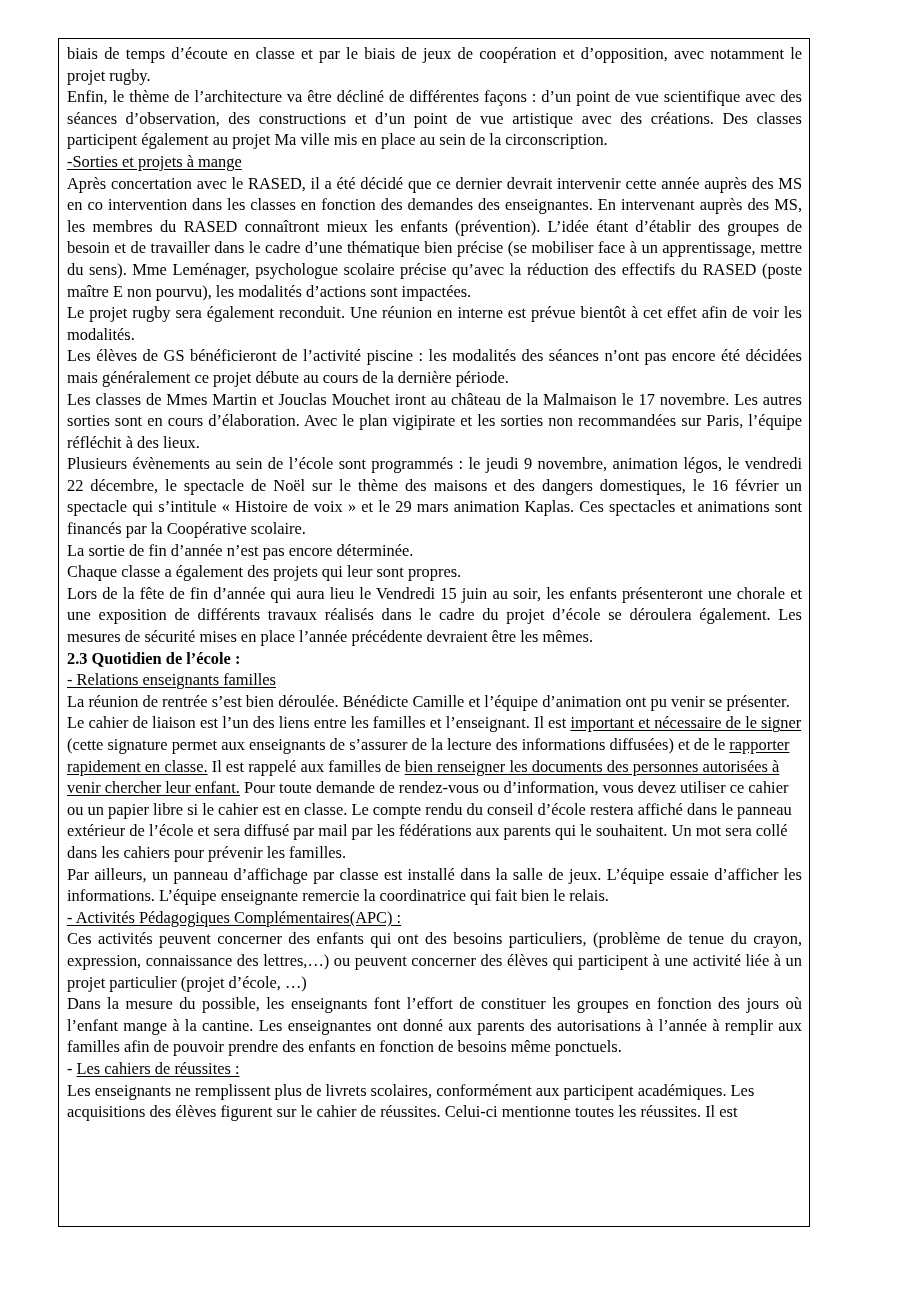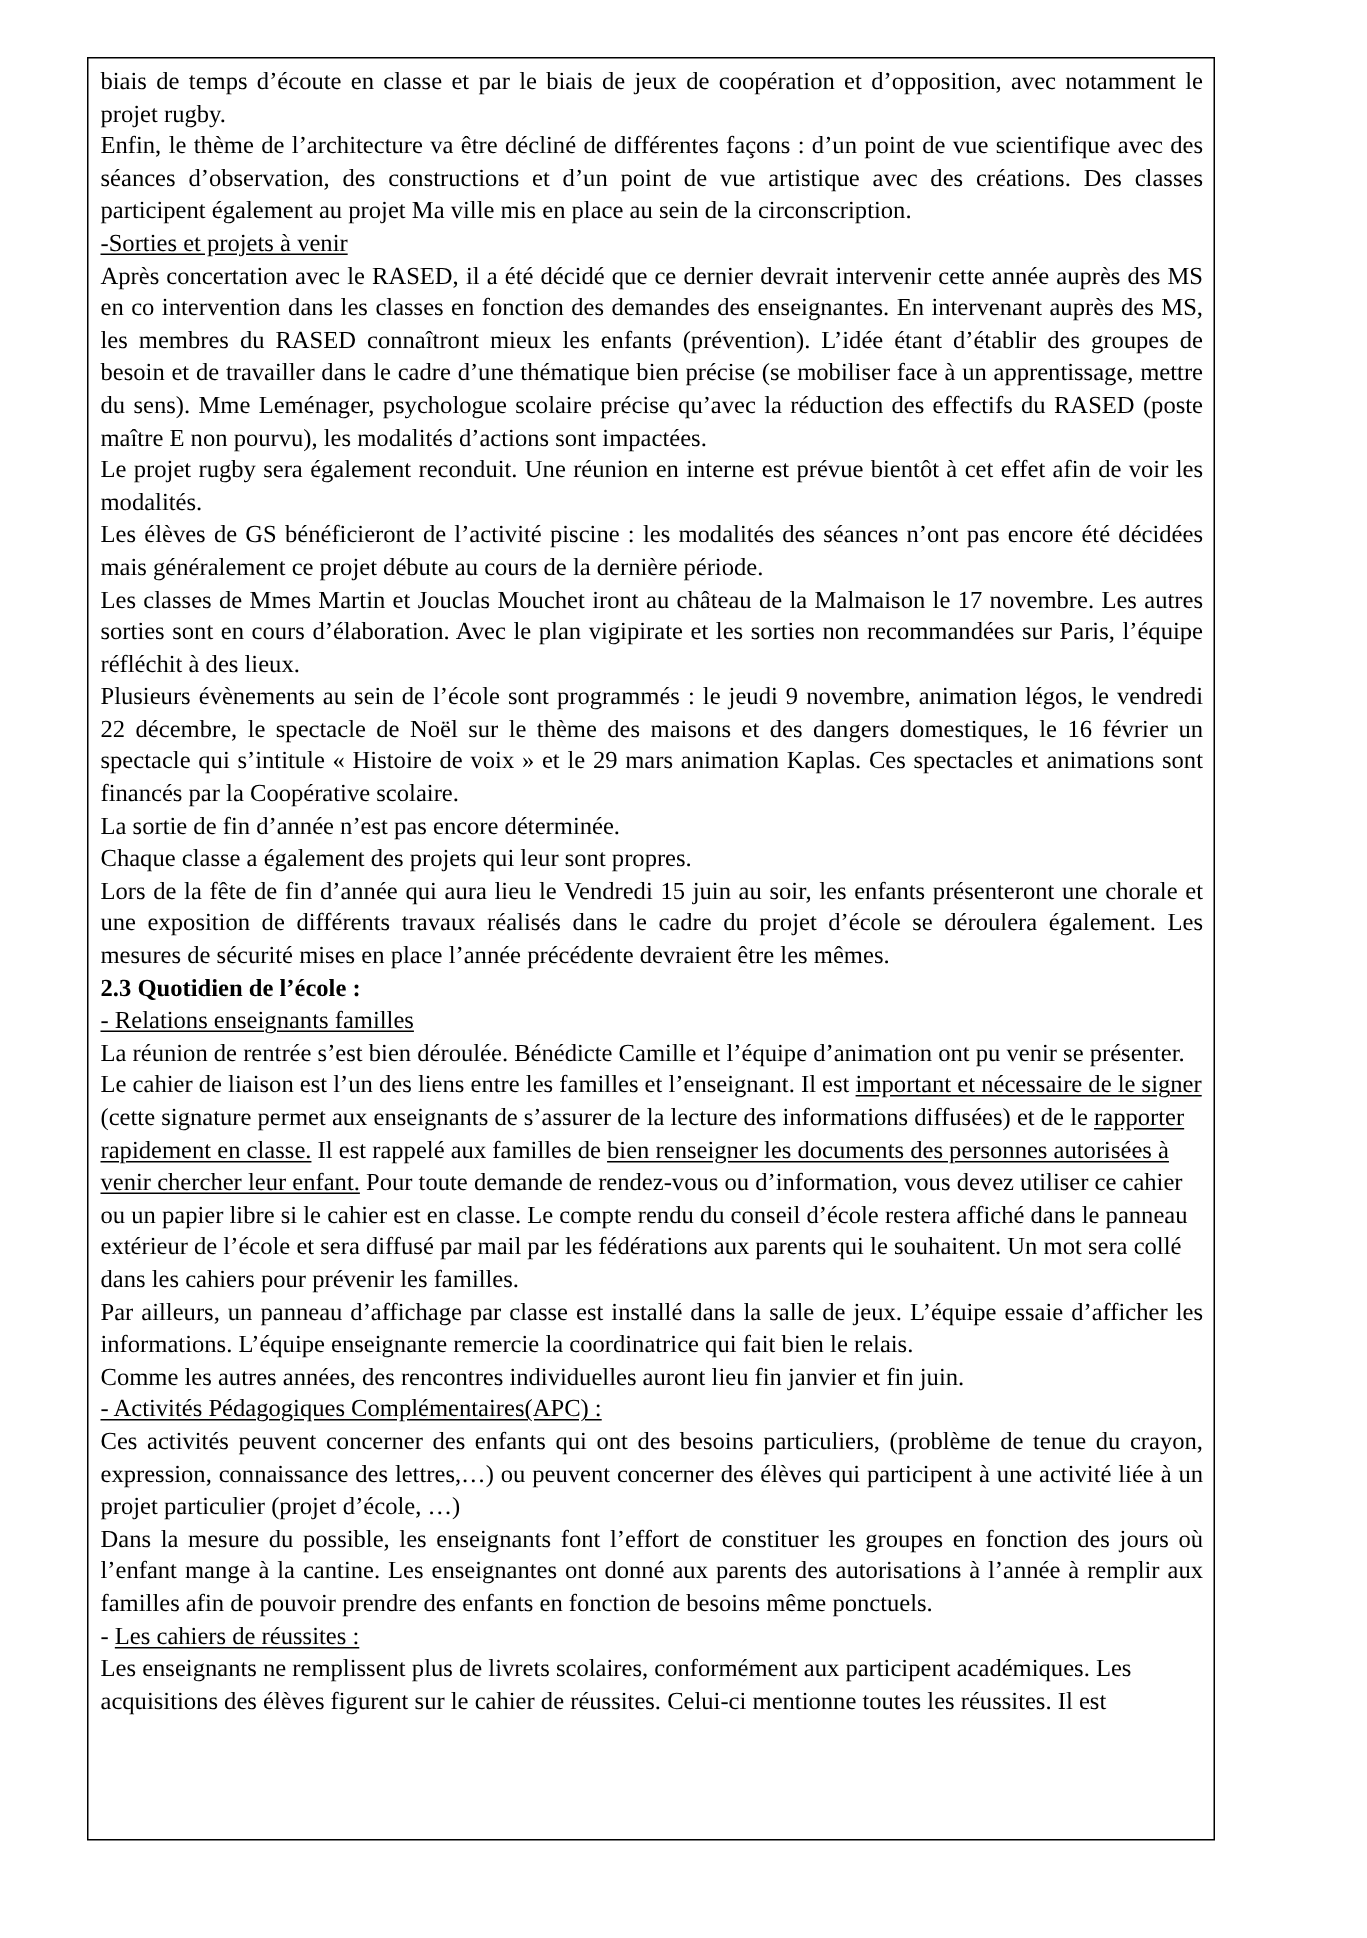--- a/index.html
+++ b/index.html
@@ -65,21 +65,21 @@
 </head>
 <body>
 
 <div class="page">
   <div class="text-frame body-text">
 
     <p class="just">biais de temps d’écoute en classe et par le biais de jeux de coopération et d’opposition, avec notamment le projet rugby.</p>
 
     <p class="just">Enfin, le thème de l’architecture va être décliné de différentes façons : d’un point de vue scientifique avec des séances d’observation, des constructions et d’un point de vue artistique avec des créations. Des classes participent également au projet Ma ville mis en place au sein de la circonscription.</p>
 
-    <p class="left"><span class="heading-u">-Sorties et projets à venir</span></p>
+    <p class="left"><span class="heading-u">-Sorties et projets à mange</span></p>
 
     <p class="just">Après concertation avec le RASED, il a été décidé que ce dernier devrait intervenir cette année auprès des MS en co intervention dans les classes en fonction des demandes des enseignantes. En intervenant auprès des MS, les membres du RASED connaîtront mieux les enfants (prévention). L’idée étant d’établir des groupes de besoin et de travailler dans le cadre d’une thématique bien précise (se mobiliser face à un apprentissage, mettre du sens). Mme Leménager, psychologue scolaire précise qu’avec la réduction des effectifs du RASED (poste maître E non pourvu), les modalités d’actions sont impactées.</p>
 
     <p class="just">Le projet rugby sera également reconduit. Une réunion en interne est prévue bientôt à cet effet afin de voir les modalités.</p>
 
     <p class="just">Les élèves de GS bénéficieront de l’activité piscine : les modalités des séances n’ont pas encore été décidées mais généralement ce projet débute au cours de la dernière période.</p>
 
     <p class="just">Les classes de Mmes Martin et Jouclas Mouchet iront au château de la Malmaison le 17 novembre. Les autres sorties sont en cours d’élaboration. Avec le plan vigipirate et les sorties non recommandées sur Paris, l’équipe réfléchit à des lieux.</p>
 
     <p class="just">Plusieurs évènements au sein de l’école sont programmés : le jeudi 9 novembre, animation légos, le vendredi 22 décembre, le spectacle de Noël sur le thème des maisons et des dangers domestiques, le 16 février un spectacle qui s’intitule « Histoire de voix » et le 29 mars animation Kaplas. Ces spectacles et animations sont financés par la Coopérative scolaire.</p>
@@ -93,21 +93,20 @@
     <p class="left"><span class="heading-bu">2.3 Quotidien de l’école :</span></p>
 
     <p class="left"><span class="heading-u">- Relations enseignants familles</span></p>
 
     <p class="just">La réunion de rentrée s’est bien déroulée. Bénédicte Camille et l’équipe d’animation ont pu venir se présenter.</p>
 
     <p class="left"><span>Le cahier de liaison est l’un des liens entre les familles et l’enseignant. Il est </span><span class="inline-u">important et nécessaire de le signer</span><span> (cette signature permet aux enseignants de s’assurer de la lecture des informations diffusées) et de le </span><span class="inline-u">rapporter rapidement en classe.</span><span> Il est rappelé aux familles de </span><span class="inline-u">bien renseigner les documents des personnes autorisées à venir chercher leur enfant.</span><span> Pour toute demande de rendez-vous ou d’information, vous devez utiliser ce cahier ou un papier libre si le cahier est en classe. Le compte rendu du conseil d’école restera affiché dans le panneau extérieur de l’école et sera diffusé par mail par les fédérations aux parents qui le souhaitent. Un mot sera collé dans les cahiers pour prévenir les familles.</span></p>
 
     <p class="just">Par ailleurs, un panneau d’affichage par classe est installé dans la salle de jeux. L’équipe essaie d’afficher les informations. L’équipe enseignante remercie la coordinatrice qui fait bien le relais.</p>
 
-    <p class="left"> Comme les autres années, des rencontres individuelles auront lieu fin janvier et fin juin.</p>
 
     <p class="left"><span class="heading-u">- Activités Pédagogiques Complémentaires(APC) :</span></p>
 
     <p class="just">Ces activités peuvent concerner des enfants qui ont des besoins particuliers, (problème de tenue du crayon, expression, connaissance des lettres,…) ou peuvent concerner des élèves qui participent à une activité liée à un projet particulier (projet d’école, …)</p>
 
 
     <p class="just">Dans la mesure du possible, les enseignants font l’effort de constituer les groupes en fonction des jours où l’enfant mange à la cantine. Les enseignantes ont donné aux parents des autorisations à l’année à remplir aux familles afin de pouvoir prendre des enfants en fonction de besoins même ponctuels.</p>
 
 
     <p class="left"><span>- </span><span class="heading-u">Les cahiers de réussites :</span></p>

